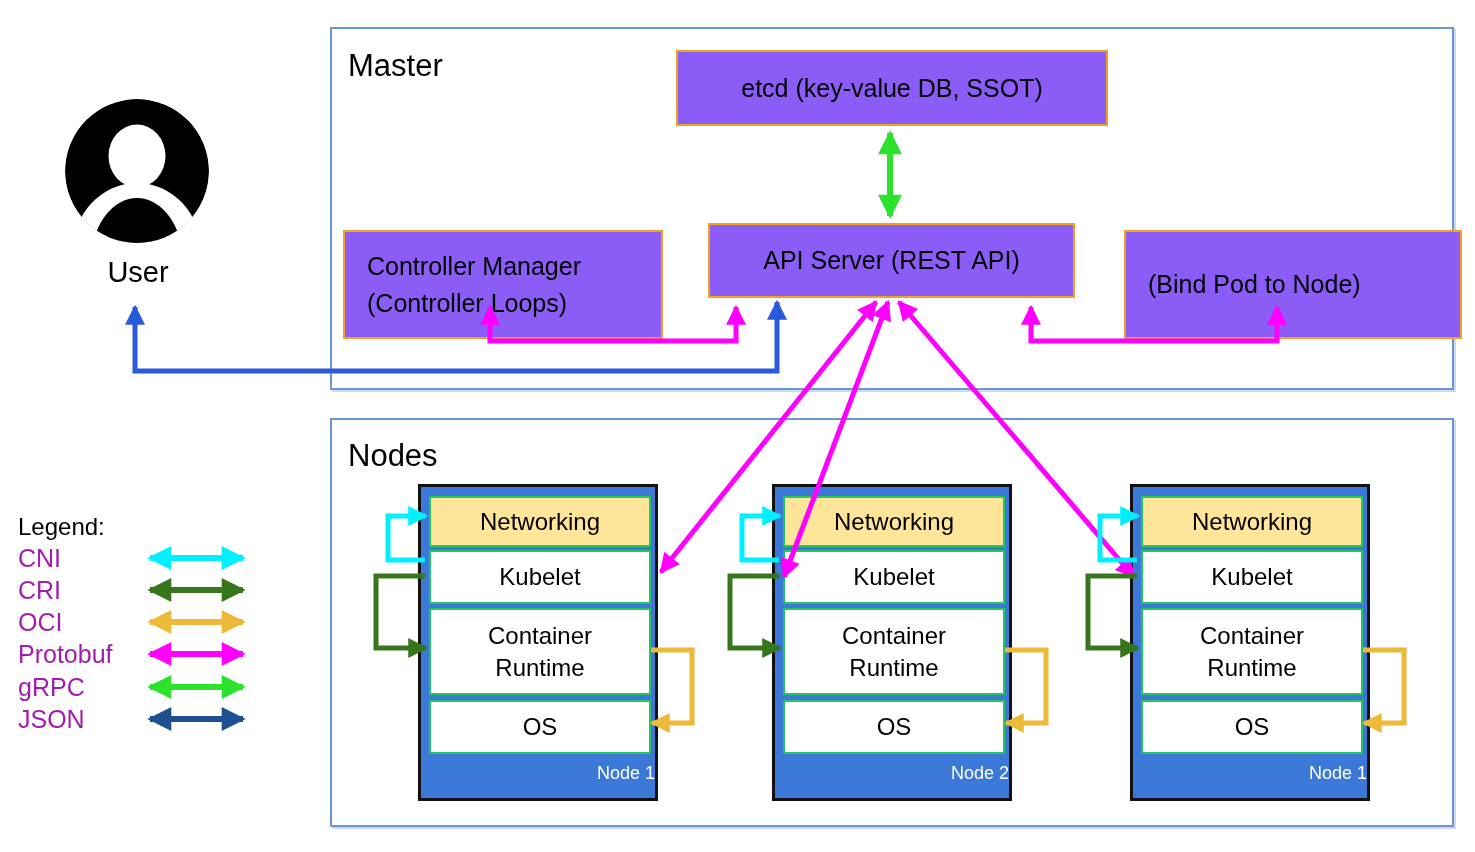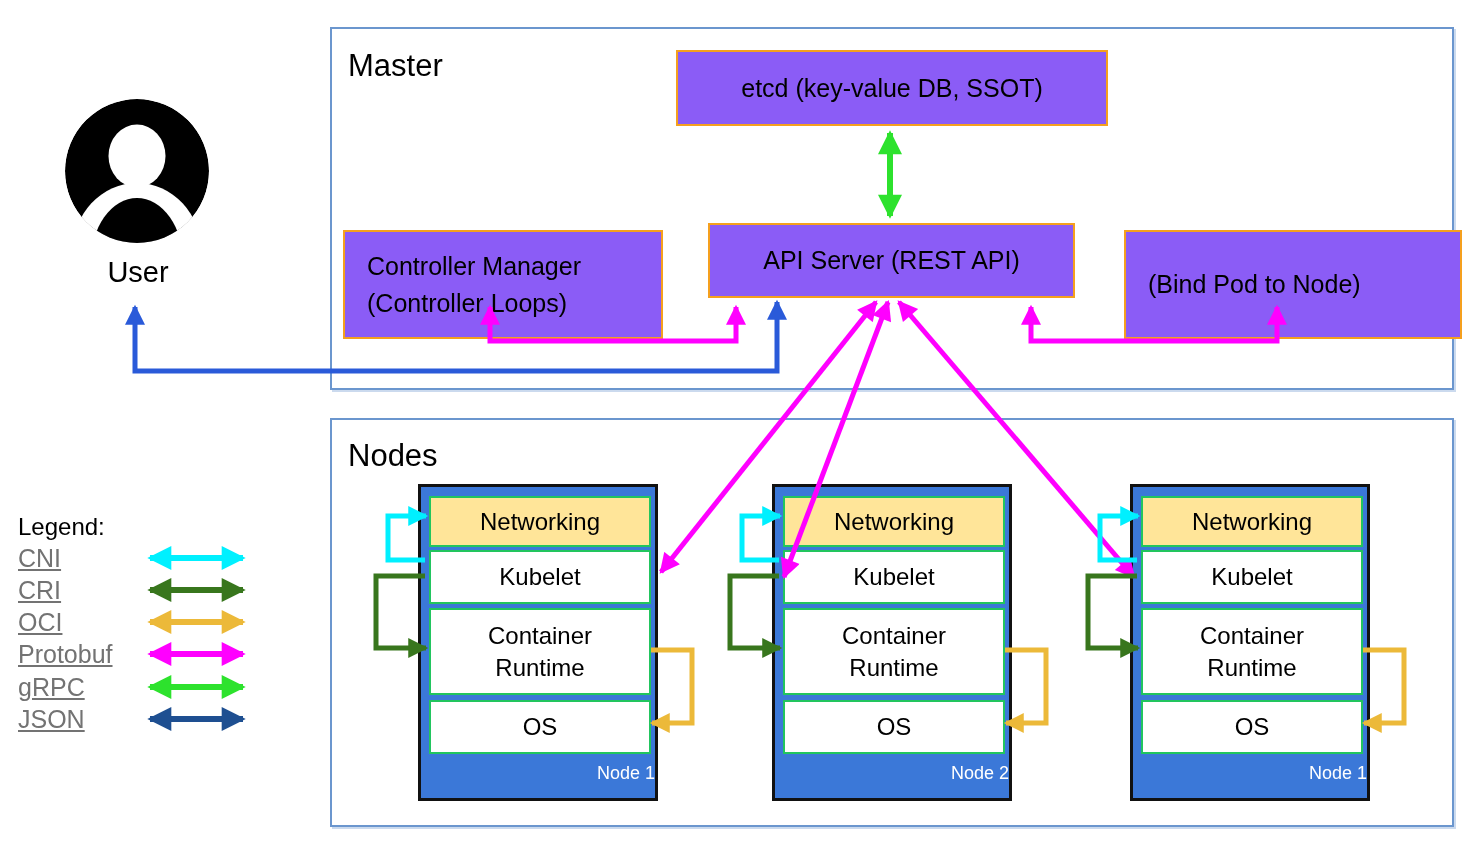--- a/index.html
+++ b/index.html
@@ -29,21 +29,21 @@
   .nbox.networking { background:#ffe599; }
   .nbox .wrap2 { width:150px; line-height:1.3; }
   .node-title { position:absolute; left:0; right:0; top:276px; text-align:right;
                 color:#fff; font-size:18px; }
 
   
   .user-label { position:absolute; font-size:29px; text-align:center; }
 
   
   .legend-title { position:absolute; font-size:24px; color:#000; }
-  .legend-link { position:absolute; font-size:25px; color:#737373; text-decoration:underline; cursor:pointer; }
+  .legend-link { position:absolute; font-size:25px; color:#a21caf; cursor:pointer; }
 
   
   #arrows { position:absolute; left:0; top:0; pointer-events:none; z-index:5; }
 </style>
 </head>
 <body>
 
 <div id="canvas">
 
   <div class="frame" style="left:330px; top:27px; width:1120px; height:359px;"></div>

